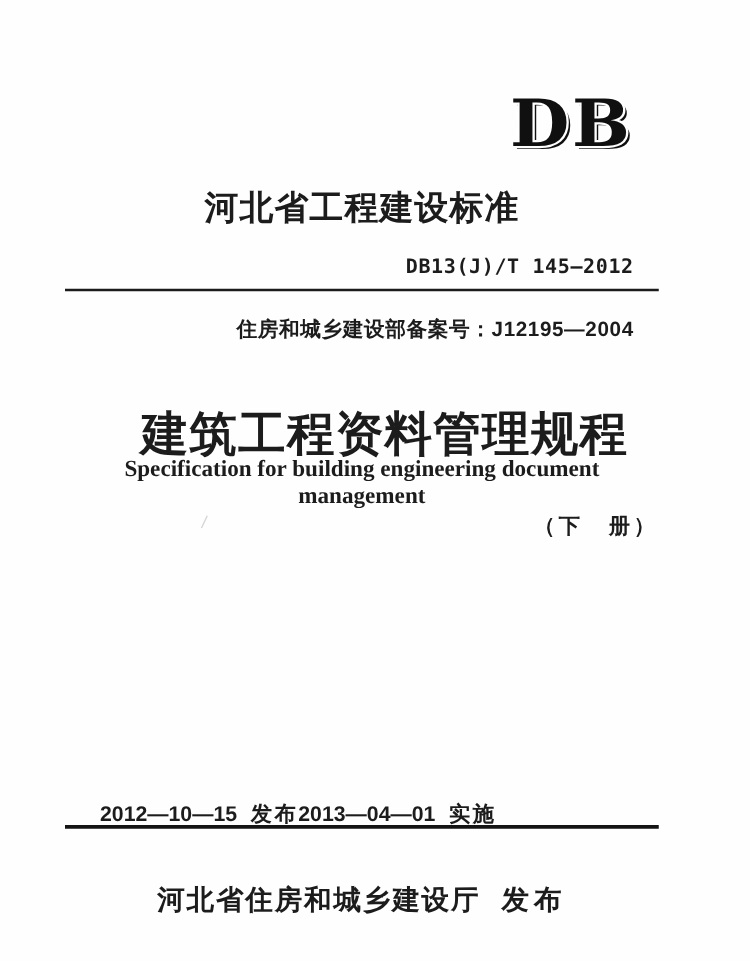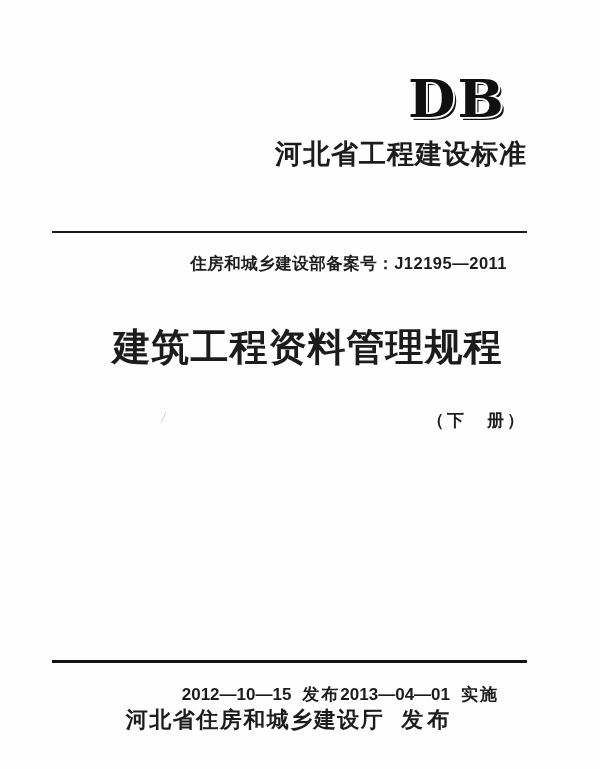--- a/index.html
+++ b/index.html
@@ -27,22 +27,22 @@
     width: 150px; height: 58px;
   }
   .db-logo text {
     font-family: "DejaVu Serif", serif;
     font-weight: bold;
     font-size: 52px;
     letter-spacing: 2px;
   }
   .header-title {
     position: absolute;
-    top: 136px; left: 0; width: 100%;
-    text-align: right;
+    top: 148px; left: 0; width: 100%;
+    text-align: center;
     font-size: 27px;
     font-weight: bold;
     letter-spacing: 1px;
   }
   .std-number {
     position: absolute;
     top: 203px; right: 20px;
     font-family: "DejaVu Sans Mono", monospace;
     font-weight: bold;
     font-size: 16px;
@@ -88,24 +88,23 @@
     font-size: 17px;
     font-weight: bold;
     letter-spacing: 3px;
   }
   .dates {
     position: absolute;
     top: 640px; left: 0; width: 100%;
     box-sizing: border-box;
     padding: 0 28px;
     display: flex;
-    justify-content: flex-end;
+    justify-content: flex-start;
     font-size: 17px;
     font-weight: bold;
-    margin-top: 43px;
   }
   .date-label { margin-left: 11px; letter-spacing: 2px; }
   .publisher {
     position: absolute;
     top: 677px; left: 0; width: 100%;
     text-align: center;
     font-size: 22px;
     font-weight: bold;
     letter-spacing: 1.5px;
     margin-top: 28px;
@@ -128,27 +127,29 @@
   <svg class="db-logo" viewBox="0 0 150 58" xmlns="http://www.w3.org/2000/svg" aria-hidden="true">
     <text class="logo-shadow" x="10" y="47" fill="#101010" transform="translate(3,2.5)" textLength="98" lengthAdjust="spacingAndGlyphs">DB</text>
     <text class="logo-halo" x="10" y="47" fill="none" stroke="#ffffff" stroke-width="3.5" textLength="98" lengthAdjust="spacingAndGlyphs">DB</text>
     <text class="logo-main" x="10" y="47" fill="#101010" textLength="98" lengthAdjust="spacingAndGlyphs">DB</text>
   </svg>
 
   <div class="content">
 
     <div class="header-title">河北省工程建设标准</div>
 
+    <div class="std-number">DB13(J)/T 145—2012</div>
 
     <div class="rule rule-top"></div>
 
-    <div class="filing">住房和城乡建设部备案号：J12195—2011</div>
+    <div class="filing">住房和城乡建设部备案号：J12195—2004</div>
 
     <h1 class="title-cn">建筑工程资料管理规程</h1>
 
+    <div class="title-en">Specification for building engineering document management</div>
 
     <div class="volume">（下　册）</div>
 
     <div class="dates">
       <div class="date-group">
         <span>2012—10—15</span><span class="date-label">发布</span>
       </div>
       <div class="date-group">
         <span>2013—04—01</span><span class="date-label">实施</span>
       </div>

